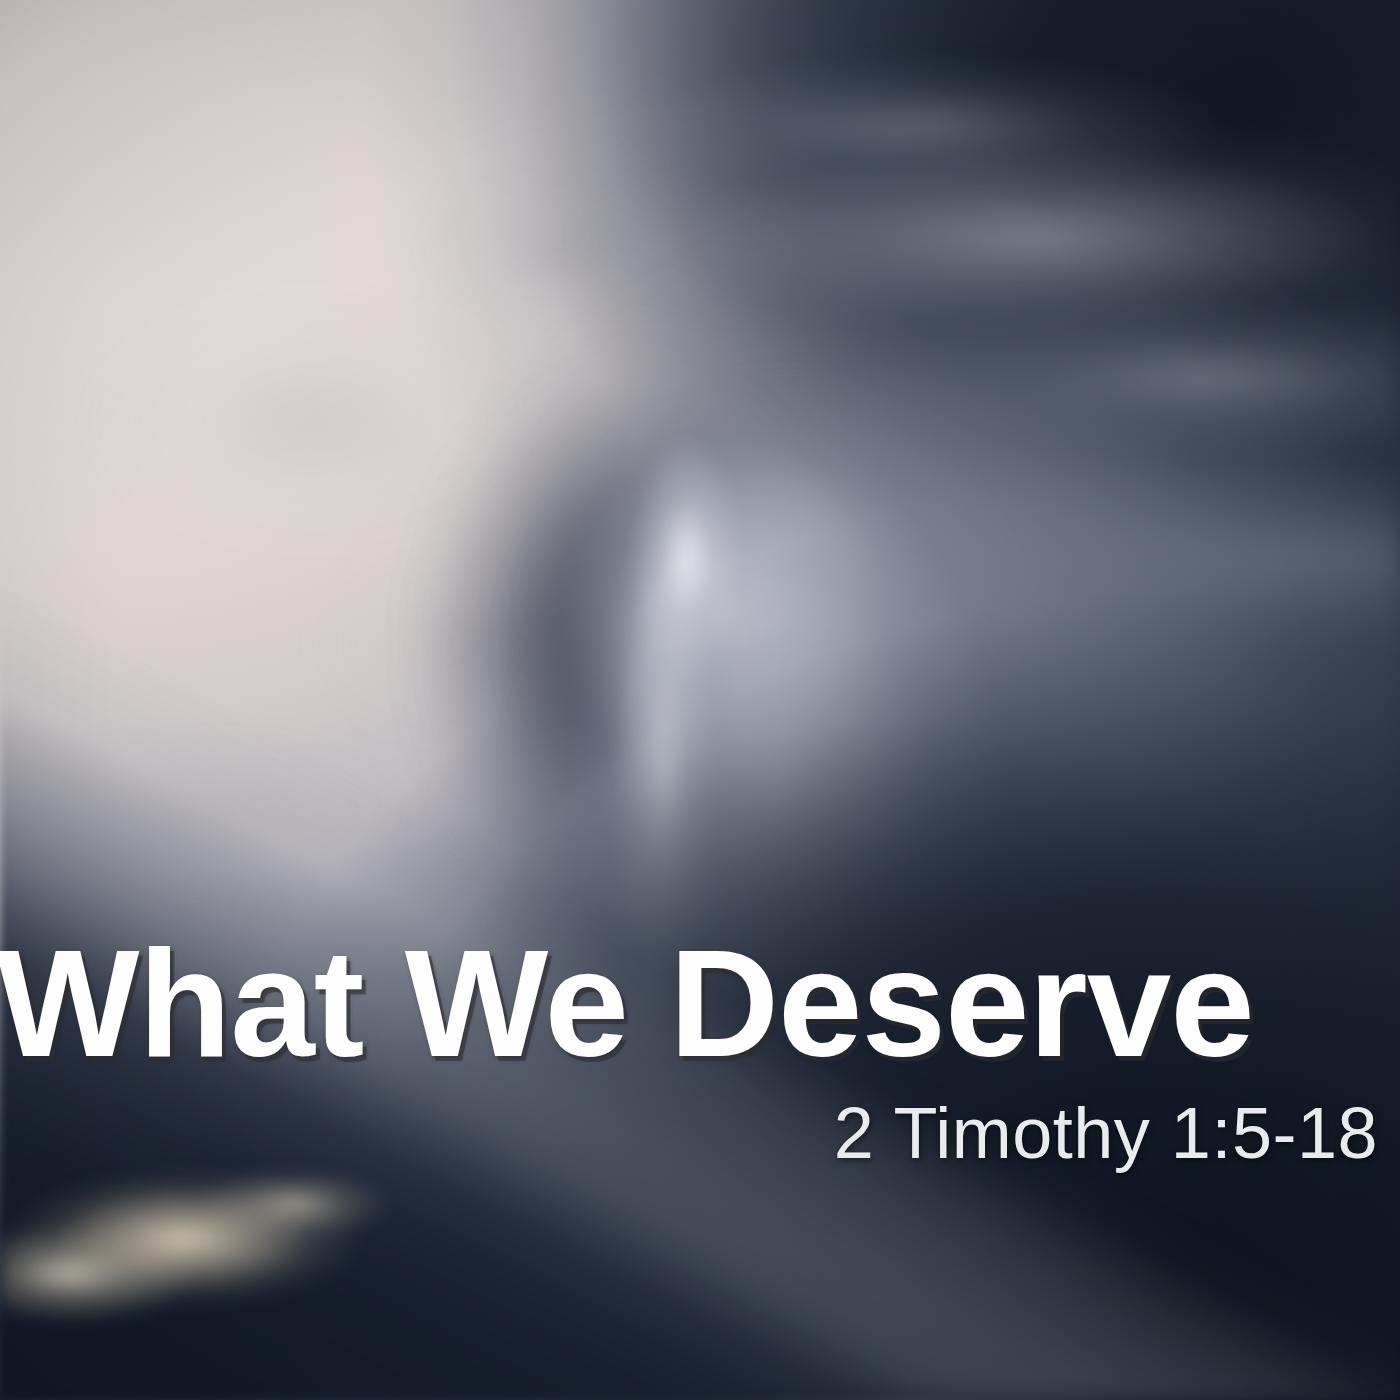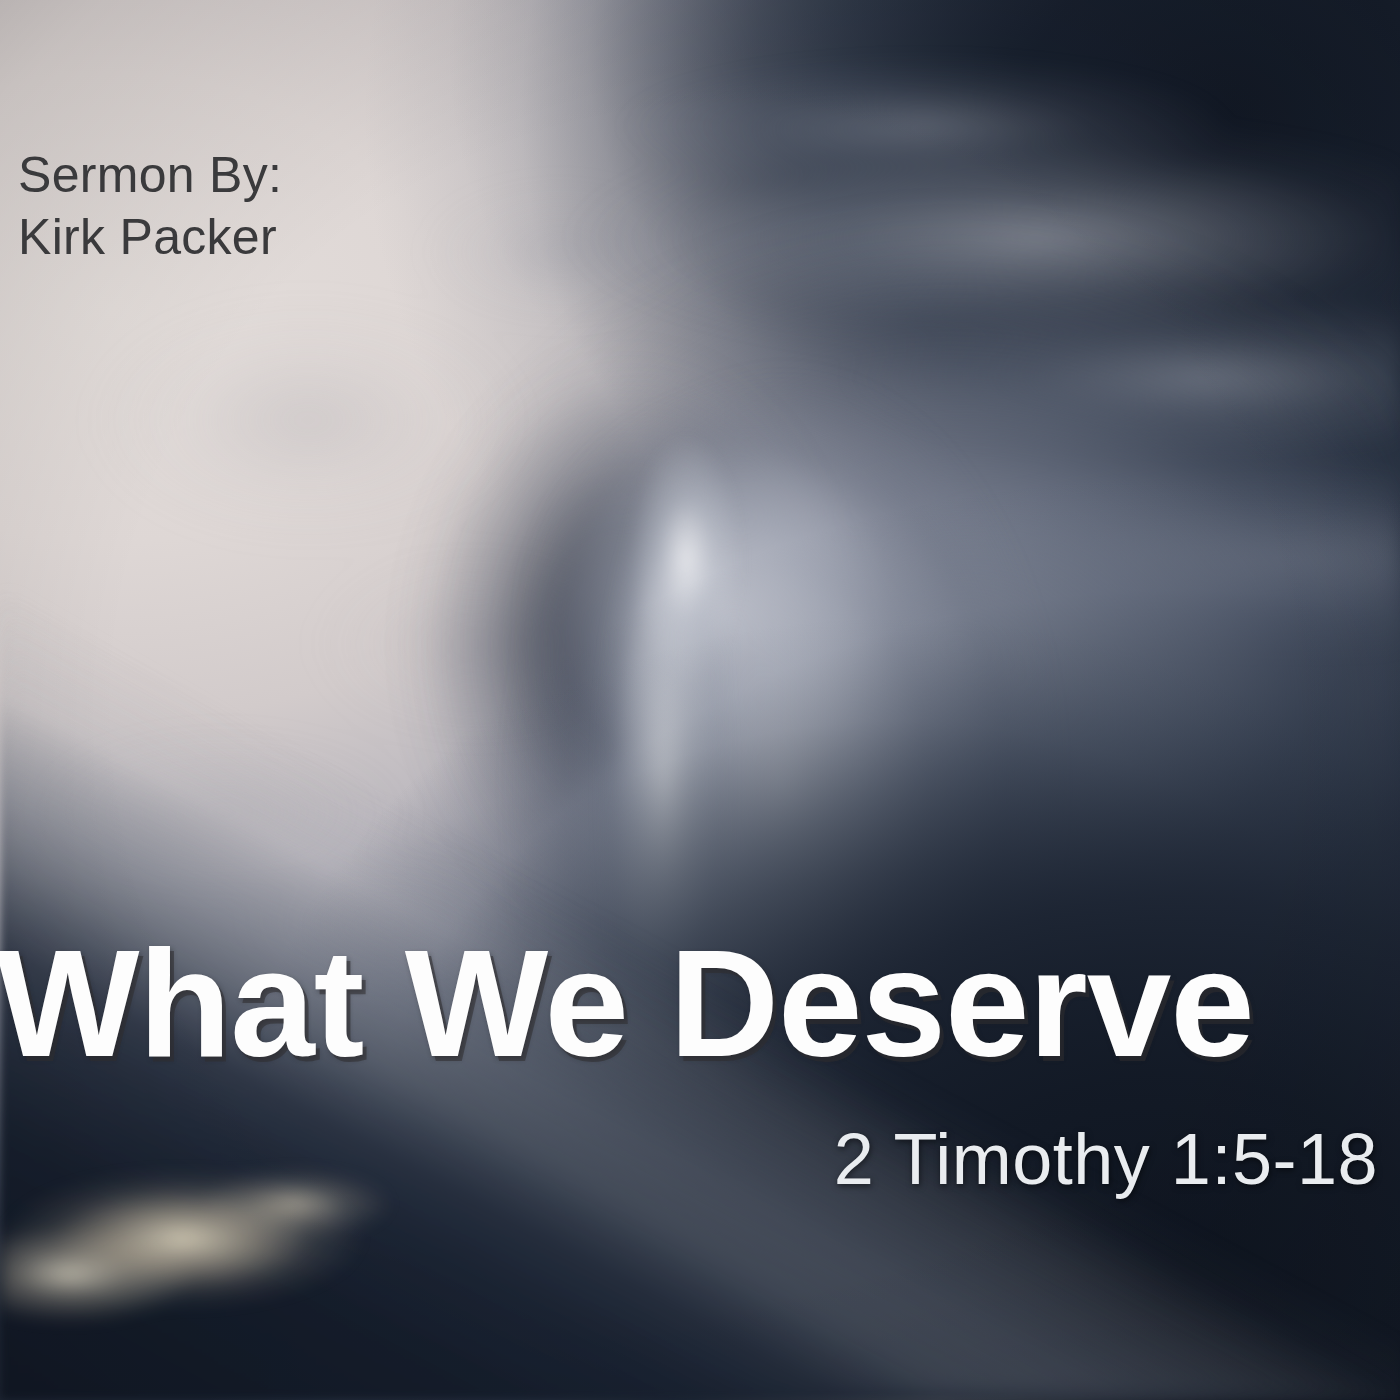--- a/index.html
+++ b/index.html
@@ -222,21 +222,21 @@
     color: #fdfdfd;
     white-space: nowrap;
     text-shadow:
       4px 5px 0 rgba(48,46,48,0.55),
       2px 3px 5px rgba(30,30,36,0.45);
   }
 
   .scripture-ref {
     position: absolute;
     right: 22px;
-    top: 1118px;
+    top: 1092px;
     font-size: 72px;
     font-weight: 300;
     letter-spacing: 0.5px;
     color: #e9ecef;
     white-space: nowrap;
     text-shadow: 1px 2px 6px rgba(0,0,0,0.55);
   }
 </style>
 </head>
 <body>
@@ -250,22 +250,18 @@
   <div class="sky-layer" id="cloud-mid-grey"></div>
   <div class="sky-layer" id="cloud-navy-wedge"></div>
   <div class="sky-layer" id="cloud-tower"></div>
   <div class="sky-layer" id="cloud-tower-rim"></div>
   <div class="sky-layer" id="cloud-dark-lower-right"></div>
   <div class="sky-layer" id="cloud-rim-sweep"></div>
   <div class="sky-layer" id="cloud-dark-lower-left"></div>
   <div class="sky-layer" id="cloud-warm-rim"></div>
   <div class="sky-layer" id="photo-vignette"></div>
 
-  <div class="credit-block">
-    <div class="credit-line">Sermon By:</div>
-    <div class="credit-line">Kirk Packer</div>
-  </div>
 
   <div class="sermon-title">What We Deserve</div>
 
   <div class="scripture-ref">2 Timothy 1:5-18</div>
 
 </div>
 
 </body></html>

